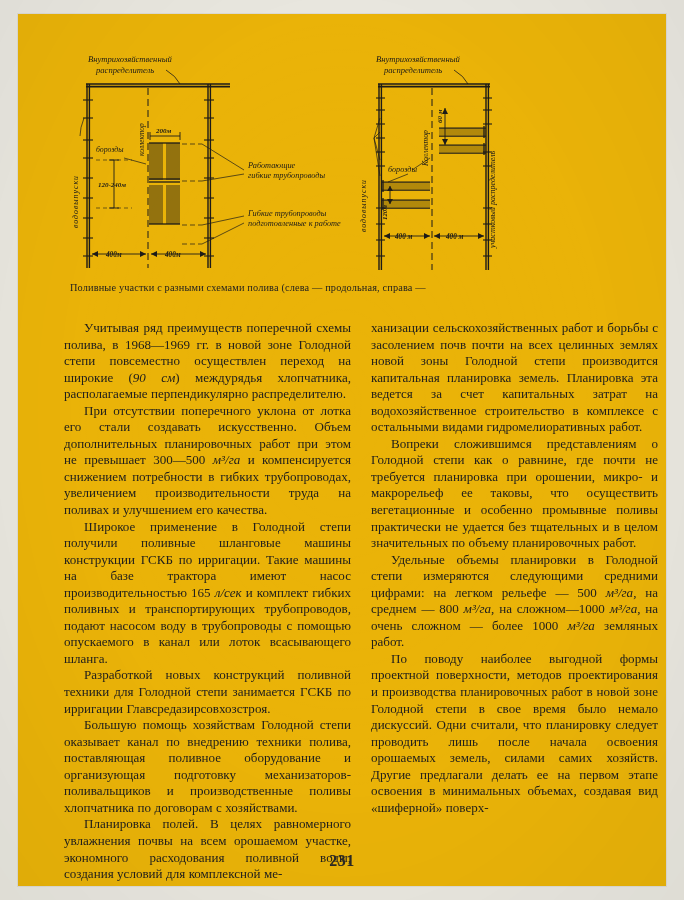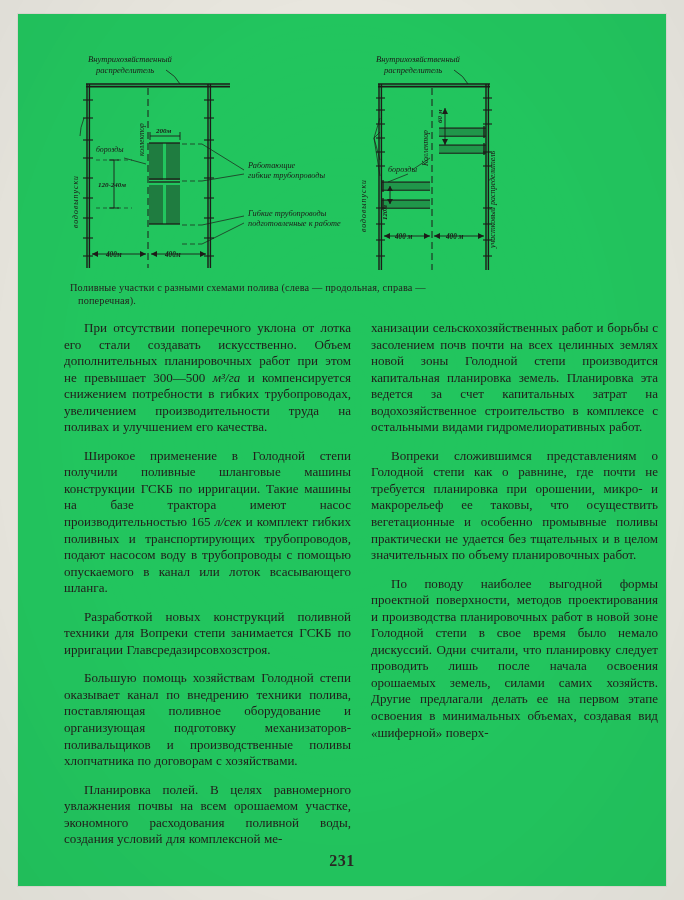--- a/index.html
+++ b/index.html
@@ -27,21 +27,21 @@
       radial-gradient(ellipse at 50% 45%, rgba(255,255,255,0.18), rgba(0,0,0,0.0) 55%, rgba(0,0,0,0.08) 100%);
     mix-blend-mode: multiply;
     opacity: .55;
   }
   .sheet {
     position: absolute;
     left: 18px;
     top: 14px;
     width: 648px;
     height: 872px;
-    background: #22c55e;
+    background: #eab308;
     box-shadow: 0 0 0 1px rgba(0,0,0,0.05);
   }
 
   
   .figure-block {
     position: absolute;
     left: 36px;
     top: 34px;
     width: 600px;
     height: 230px;
@@ -86,21 +86,21 @@
     margin: 0;
     font-size: 13.05px;
     line-height: 16.55px;
     text-align: justify;
     text-justify: inter-word;
     hyphens: manual;
     letter-spacing: 0px;
     word-spacing: .2px;
   }
   .col p.ind { text-indent: 20px; }
-  .col p + p { margin-top: 12px; }
+  .col p + p { margin-top: 0px; }
   i, .it { font-style: italic; }
   b, .bo { font-weight: normal; }
 
   .pagenum {
     position: absolute;
     left: 0;
     right: 0;
     top: 838px;
     text-align: center;
     font-size: 16px;
@@ -381,33 +381,34 @@
           <text class="dtxt" x="37" y="172" font-size="6.8" font-weight="bold" transform="rotate(-90 37 172)">120м</text>
 
           <text class="dtxt" x="45" y="191" font-size="7.2" font-weight="bold">400 м</text>
           <text class="dtxt" x="96" y="191" font-size="7.2" font-weight="bold">400 м</text>
         </svg>
       </div>
     </div>
 
     <div class="cap">
       <span>Поливные участки с разными схемами полива (слева — продольная, справа —</span>
-      <span class="l2">поперечная).</span>
     </div>
 
     <div class="columns">
       <div class="col">
+        <p class="ind">Учитывая ряд преимуществ поперечной схемы полива, в 1968—1969 гг. в новой зоне Голодной степи повсеместно осуществлен переход на широкие (<i>90 см</i>) междурядья хлопчатника, располагаемые перпендикулярно распределителю.</p>
         <p class="ind">При отсутствии поперечного уклона от лотка его стали создавать искусственно. Объем дополнительных планировочных работ при этом не превышает 300—500 <i>м³/га</i> и компенсируется снижением потребности в гибких трубопроводах, увеличением производительности труда на поливах и улучшением его качества.</p>
         <p class="ind">Широкое применение в Голодной степи получили поливные шланговые машины конструкции ГСКБ по ирригации. Такие машины на базе трактора имеют насос производительностью 165 <i>л/сек</i> и комплект гибких поливных и транспортирующих трубопроводов, подают насосом воду в трубопроводы с помощью опускаемого в канал или лоток всасывающего шланга.</p>
-        <p class="ind">Разработкой новых конструкций поливной техники для Вопреки степи занимается ГСКБ по ирригации Главсредазирсовхозстроя.</p>
+        <p class="ind">Разработкой новых конструкций поливной техники для Голодной степи занимается ГСКБ по ирригации Главсредазирсовхозстроя.</p>
         <p class="ind">Большую помощь хозяйствам Голодной степи оказывает канал по внедрению техники полива, поставляющая поливное оборудование и организующая подготовку механизаторов-поливальщиков и производственные поливы хлопчатника по договорам с хозяйствами.</p>
         <p class="ind"><b>Планировка полей.</b> В целях равномерного увлажнения почвы на всем орошаемом участке, экономного расходования поливной воды, создания условий для комплексной ме-</p>
       </div>
       <div class="col">
         <p>ханизации сельскохозяйственных работ и борьбы с засолением почв почти на всех целинных землях новой зоны Голодной степи производится капитальная планировка земель. Планировка эта ведется за счет капитальных затрат на водохозяйственное строительство в комплексе с остальными видами гидромелиоративных работ.</p>
         <p class="ind">Вопреки сложившимся представлениям о Голодной степи как о равнине, где почти не требуется планировка при орошении, микро- и макрорельеф ее таковы, что осуществить вегетационные и особенно промывные поливы практически не удается без тщательных и в целом значительных по объему планировочных работ.</p>
+        <p class="ind">Удельные объемы планировки в Голодной степи измеряются следующими средними цифрами: на легком рельефе — 500 <i>м³/га</i>, на среднем — 800 <i>м³/га</i>, на сложном—1000 <i>м³/га</i>, на очень сложном — более 1000 <i>м³/га</i> земляных работ.</p>
         <p class="ind">По поводу наиболее выгодной формы проектной поверхности, методов проектирования и производства планировочных работ в новой зоне Голодной степи в свое время было немало дискуссий. Одни считали, что планировку следует проводить лишь после начала освоения орошаемых земель, силами самих хозяйств. Другие предлагали делать ее на первом этапе освоения в минимальных объемах, создавая вид «шиферной» поверх-</p>
       </div>
     </div>
 
     <div class="pagenum">231</div>
   </div>
 </div>
 
 </body></html>

